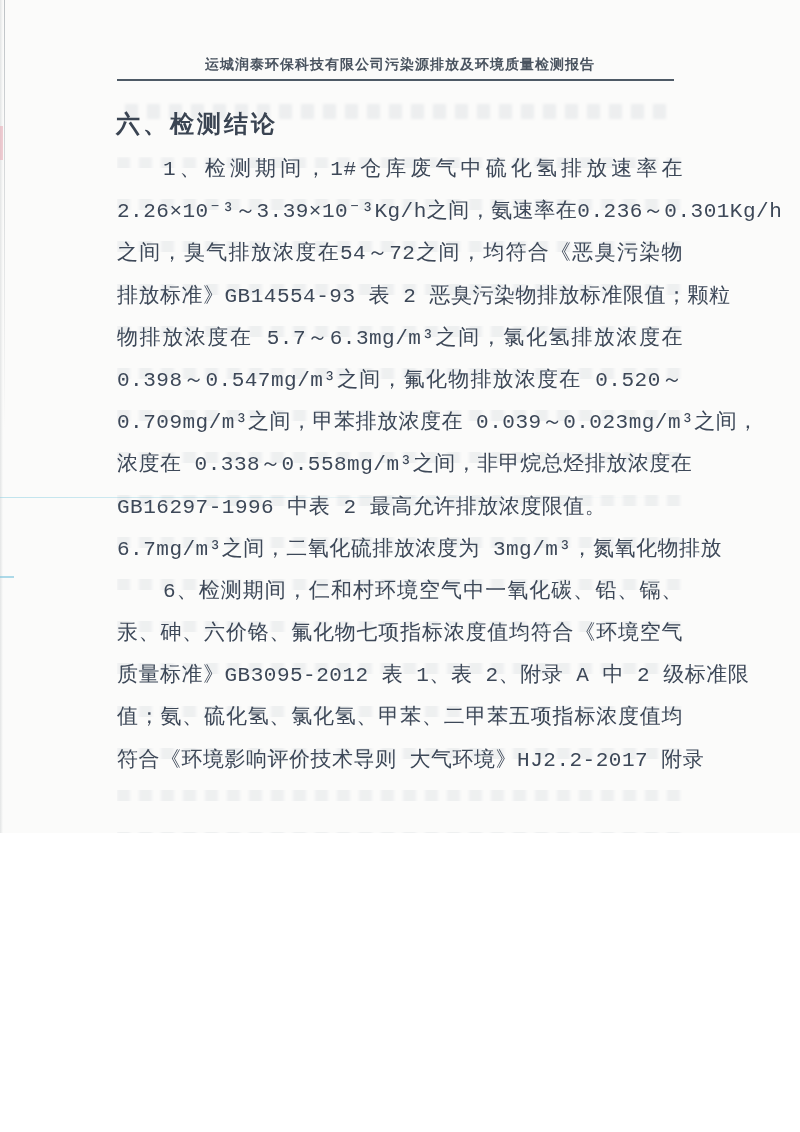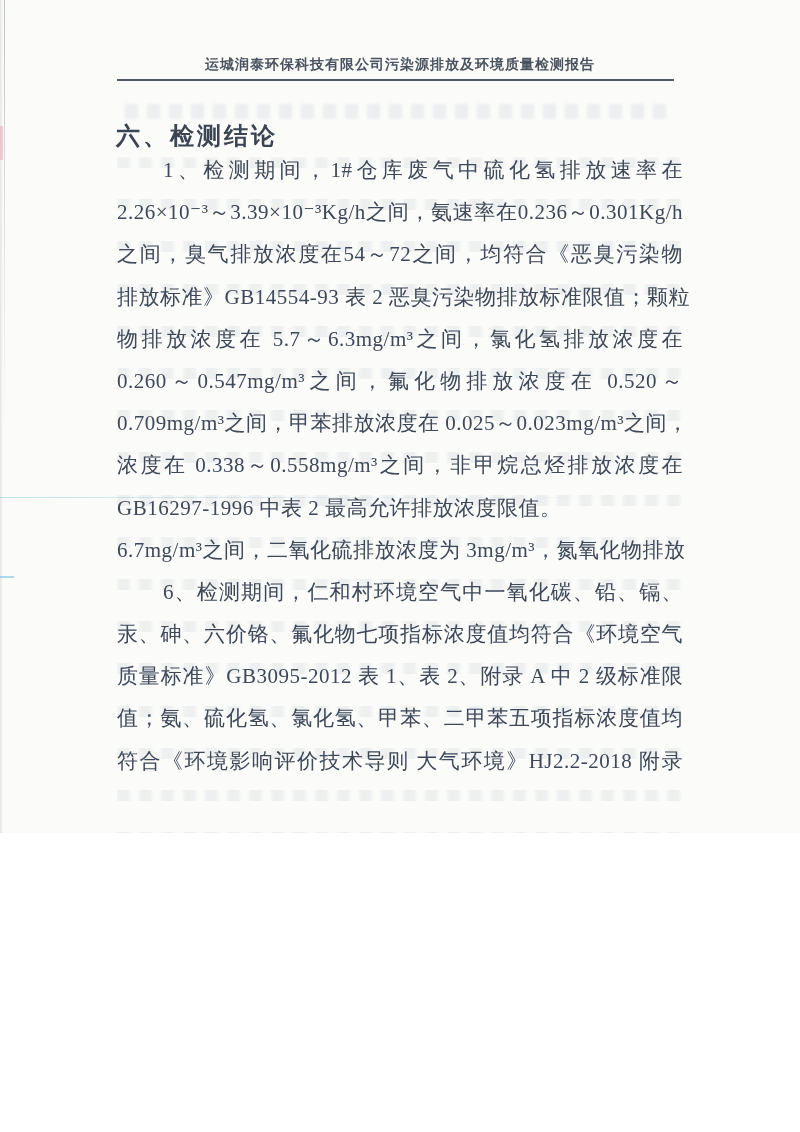--- a/index.html
+++ b/index.html
@@ -17,27 +17,27 @@
     text-align:center;
     font-size:14px;font-weight:700;letter-spacing:1px;
     color:#49535f;
   }
   .header-rule{
     position:absolute;top:79px;left:117px;width:557px;height:2px;
     background:#4e5a66;
   }
   
   .section-title{
-    position:absolute;top:120px;left:116px;
+    position:absolute;top:108px;left:116px;
     font-size:24px;font-weight:700;letter-spacing:3px;
     color:#3a4452;
   }
   
   .doc-body{
-    position:absolute;top:149px;left:117px;width:566px;
+    position:absolute;top:149px;left:117px;width:566px;font-family:Liberation Mono, monospace;
   }
   .line{
     height:42.2px;line-height:42.2px;
     font-size:21px;letter-spacing:.5px;
     text-align:justify;text-align-last:justify;
     overflow:visible;white-space:nowrap;
   }
   .line.first{text-indent:46px;}
   .line.plain{text-align-last:left;}
   
@@ -101,30 +101,30 @@
   <div class="header-rule"></div>
 
   <div class="section-title">六、检测结论</div>
 
   <div class="doc-body">
     <div class="line first">1、检测期间，1#仓库废气中硫化氢排放速率在</div>
     <div class="line">2.26×10⁻³～3.39×10⁻³Kg/h之间，氨速率在0.236～0.301Kg/h</div>
     <div class="line">之间，臭气排放浓度在54～72之间，均符合《恶臭污染物</div>
     <div class="line">排放标准》GB14554-93 表 2 恶臭污染物排放标准限值；颗粒</div>
     <div class="line">物排放浓度在 5.7～6.3mg/m³之间，氯化氢排放浓度在</div>
-    <div class="line">0.260～0.547mg/m³之间，氟化物排放浓度在 0.520～</div>
-    <div class="line">0.709mg/m³之间，甲苯排放浓度在 0.025～0.023mg/m³之间，</div>
+    <div class="line">0.398～0.547mg/m³之间，氟化物排放浓度在 0.520～</div>
+    <div class="line">0.709mg/m³之间，甲苯排放浓度在 0.039～0.023mg/m³之间，</div>
     <div class="line">浓度在 0.338～0.558mg/m³之间，非甲烷总烃排放浓度在</div>
     <div class="line plain">GB16297-1996 中表 2 最高允许排放浓度限值。</div>
 
     <div class="line">6.7mg/m³之间，二氧化硫排放浓度为 3mg/m³，氮氧化物排放</div>
 
     <div class="line first">6、检测期间，仁和村环境空气中一氧化碳、铅、镉、</div>
     <div class="line">汞、砷、六价铬、氟化物七项指标浓度值均符合《环境空气</div>
     <div class="line">质量标准》GB3095-2012 表 1、表 2、附录 A 中 2 级标准限</div>
     <div class="line">值；氨、硫化氢、氯化氢、甲苯、二甲苯五项指标浓度值均</div>
-    <div class="line">符合《环境影响评价技术导则 大气环境》HJ2.2-2018 附录</div>
+    <div class="line">符合《环境影响评价技术导则 大气环境》HJ2.2-2017 附录</div>
   </div>
 
   <div class="footer-page">第 43 页 共 47 页</div>
   <div class="footer-company">山西伟恒环境监测有限公司</div>
 
 </div>
 
 </body></html>

